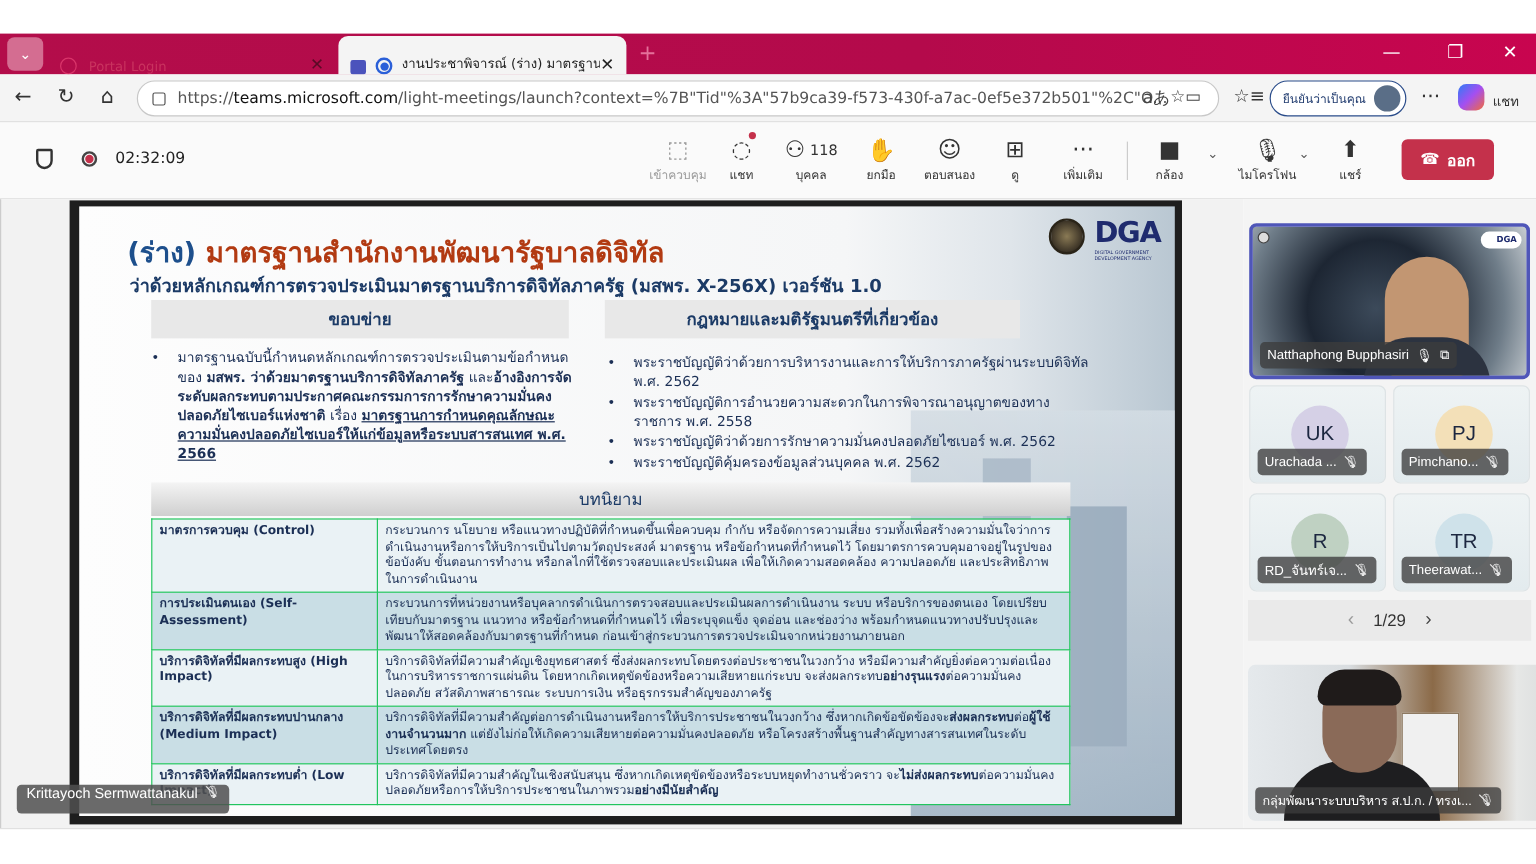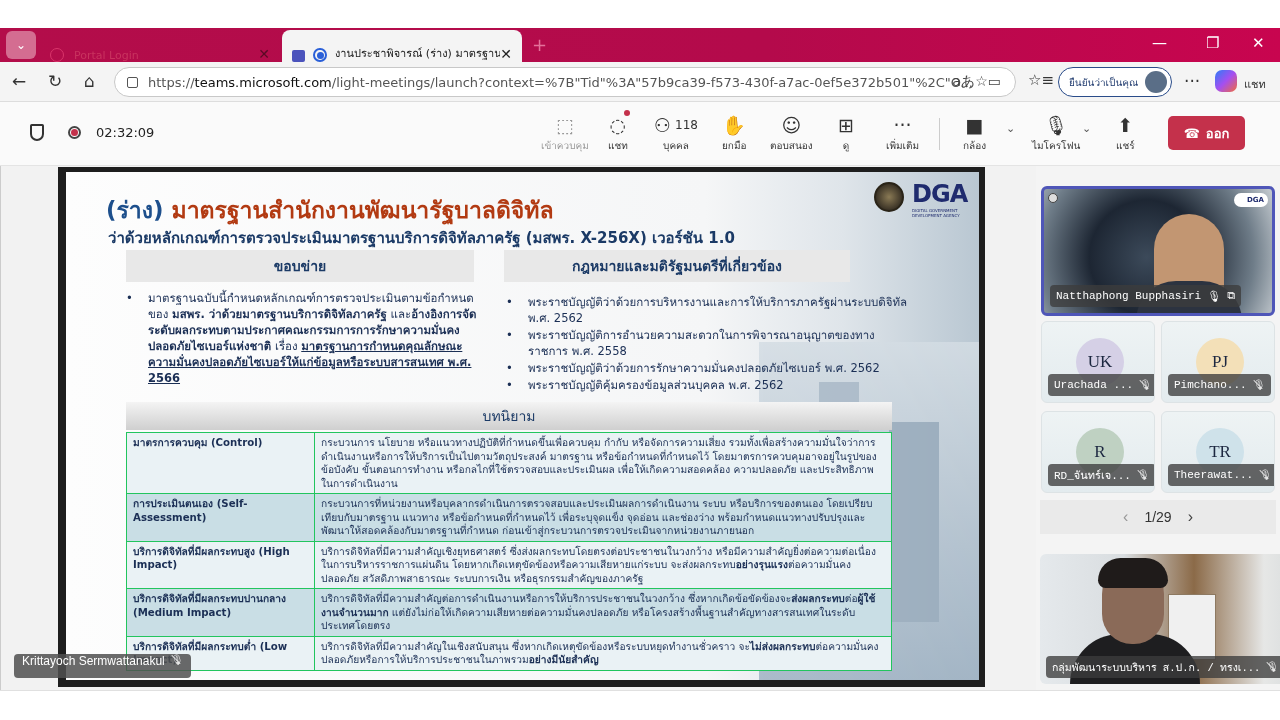--- a/index.html
+++ b/index.html
@@ -70,25 +70,25 @@
   .deftable tr:nth-child(odd){background:#eaf2f5}
   .deftable tr:nth-child(even){background:#c9dee5}
   
   .rpanel{position:absolute;left:1036px;top:166px;width:244px;height:524px;background:#f4f4f4}
   .vtile{position:absolute;border-radius:6px;overflow:hidden}
   .feat{left:1041px;top:186px;width:234px;height:130px;border:3px solid #4f56b8;background:radial-gradient(circle at 45% 55%,#3c4a5a 0%,#1d2633 40%,#6f7d89 75%,#c7cdd2 100%)}
   .feat .person{position:absolute;left:110px;top:25px;width:70px;height:100px;border-radius:35px 35px 10px 10px;background:#c29672}
   .feat .shirt{position:absolute;left:92px;top:92px;width:106px;height:40px;border-radius:40px 40px 0 0;background:#2c3340}
   .feat .logo{position:absolute;right:4px;top:4px;width:34px;height:14px;border-radius:7px;background:#fff;font-size:7px;color:#1f2b6e;font-weight:bold;text-align:right;padding-right:4px;line-height:14px}
   .feat .pin{position:absolute;left:4px;top:4px;width:10px;height:10px;border-radius:50%;background:#ddd;border:1px solid #444}
-  .nametag{position:absolute;left:6px;bottom:6px;height:22px;padding:0 6px;border-radius:4px;background:rgba(60,60,60,.78);color:#fff;font-size:11px;display:flex;align-items:center;gap:6px;white-space:nowrap;font-family:Liberation Mono, monospace}
+  .nametag{position:absolute;left:6px;bottom:6px;height:22px;padding:0 6px;border-radius:4px;background:rgba(60,60,60,.78);color:#fff;font-size:11px;display:flex;align-items:center;gap:6px;white-space:nowrap;font-family:Liberation Sans, sans-serif}
   .mic-off{font-size:10px;color:#fff;opacity:.85;position:relative}
   .mic-off::after{content:"";position:absolute;left:-1px;top:5px;width:12px;height:1px;background:#fff;transform:rotate(45deg)}
   .ptile{width:114px;height:82px;background:linear-gradient(180deg,#eef3f4,#e3ebee);border:1px solid #dde3e5}
-  .pav{position:absolute;left:34px;top:16px;width:48px;height:48px;border-radius:50%;display:flex;align-items:center;justify-content:center;font-size:17px;color:#1c2740;font-family:Liberation Serif, serif}
+  .pav{position:absolute;left:34px;top:16px;width:48px;height:48px;border-radius:50%;display:flex;align-items:center;justify-content:center;font-size:17px;color:#1c2740;font-family:Liberation Sans, sans-serif}
   .pager{position:absolute;left:1040px;top:500px;width:236px;height:34px;background:#eaeaea;display:flex;align-items:center;justify-content:center;gap:16px;font-size:14px;color:#333;font-family:"Liberation Sans",sans-serif}
   .pager .arr{font-size:16px;color:#444}
   .pager .arr.dim{color:#999}
   .cam2{left:1040px;top:554px;width:280px;height:130px;background:linear-gradient(90deg,#e5e9ec 0%,#d9dde0 30%,#8b6a48 55%,#e6e7e6 80%,#cfd4d6 100%)}
   .cam2 .head{position:absolute;left:62px;top:10px;width:62px;height:80px;border-radius:30px;background:#8a6a58}
   .cam2 .hair{position:absolute;left:58px;top:4px;width:70px;height:30px;border-radius:30px 30px 10px 10px;background:#1f1b1a}
   .cam2 .body{position:absolute;left:30px;top:80px;width:130px;height:60px;border-radius:50px 50px 0 0;background:#1e1e20}
   .cam2 .shelf{position:absolute;left:128px;top:40px;width:48px;height:66px;background:#f0f0f0;border:1px solid #8d7961}
   .bottom-white{position:absolute;left:0;top:690px;width:1280px;height:30px;background:#fff;border-top:1px solid #e0e0e0}
   .presenter-tag{position:absolute;left:14px;top:654px;height:24px;padding:0 8px;background:rgba(80,80,80,.85);color:#fff;font-size:12px;border-radius:4px;display:flex;align-items:flex-start;gap:6px;font-family:"Liberation Sans",sans-serif}

